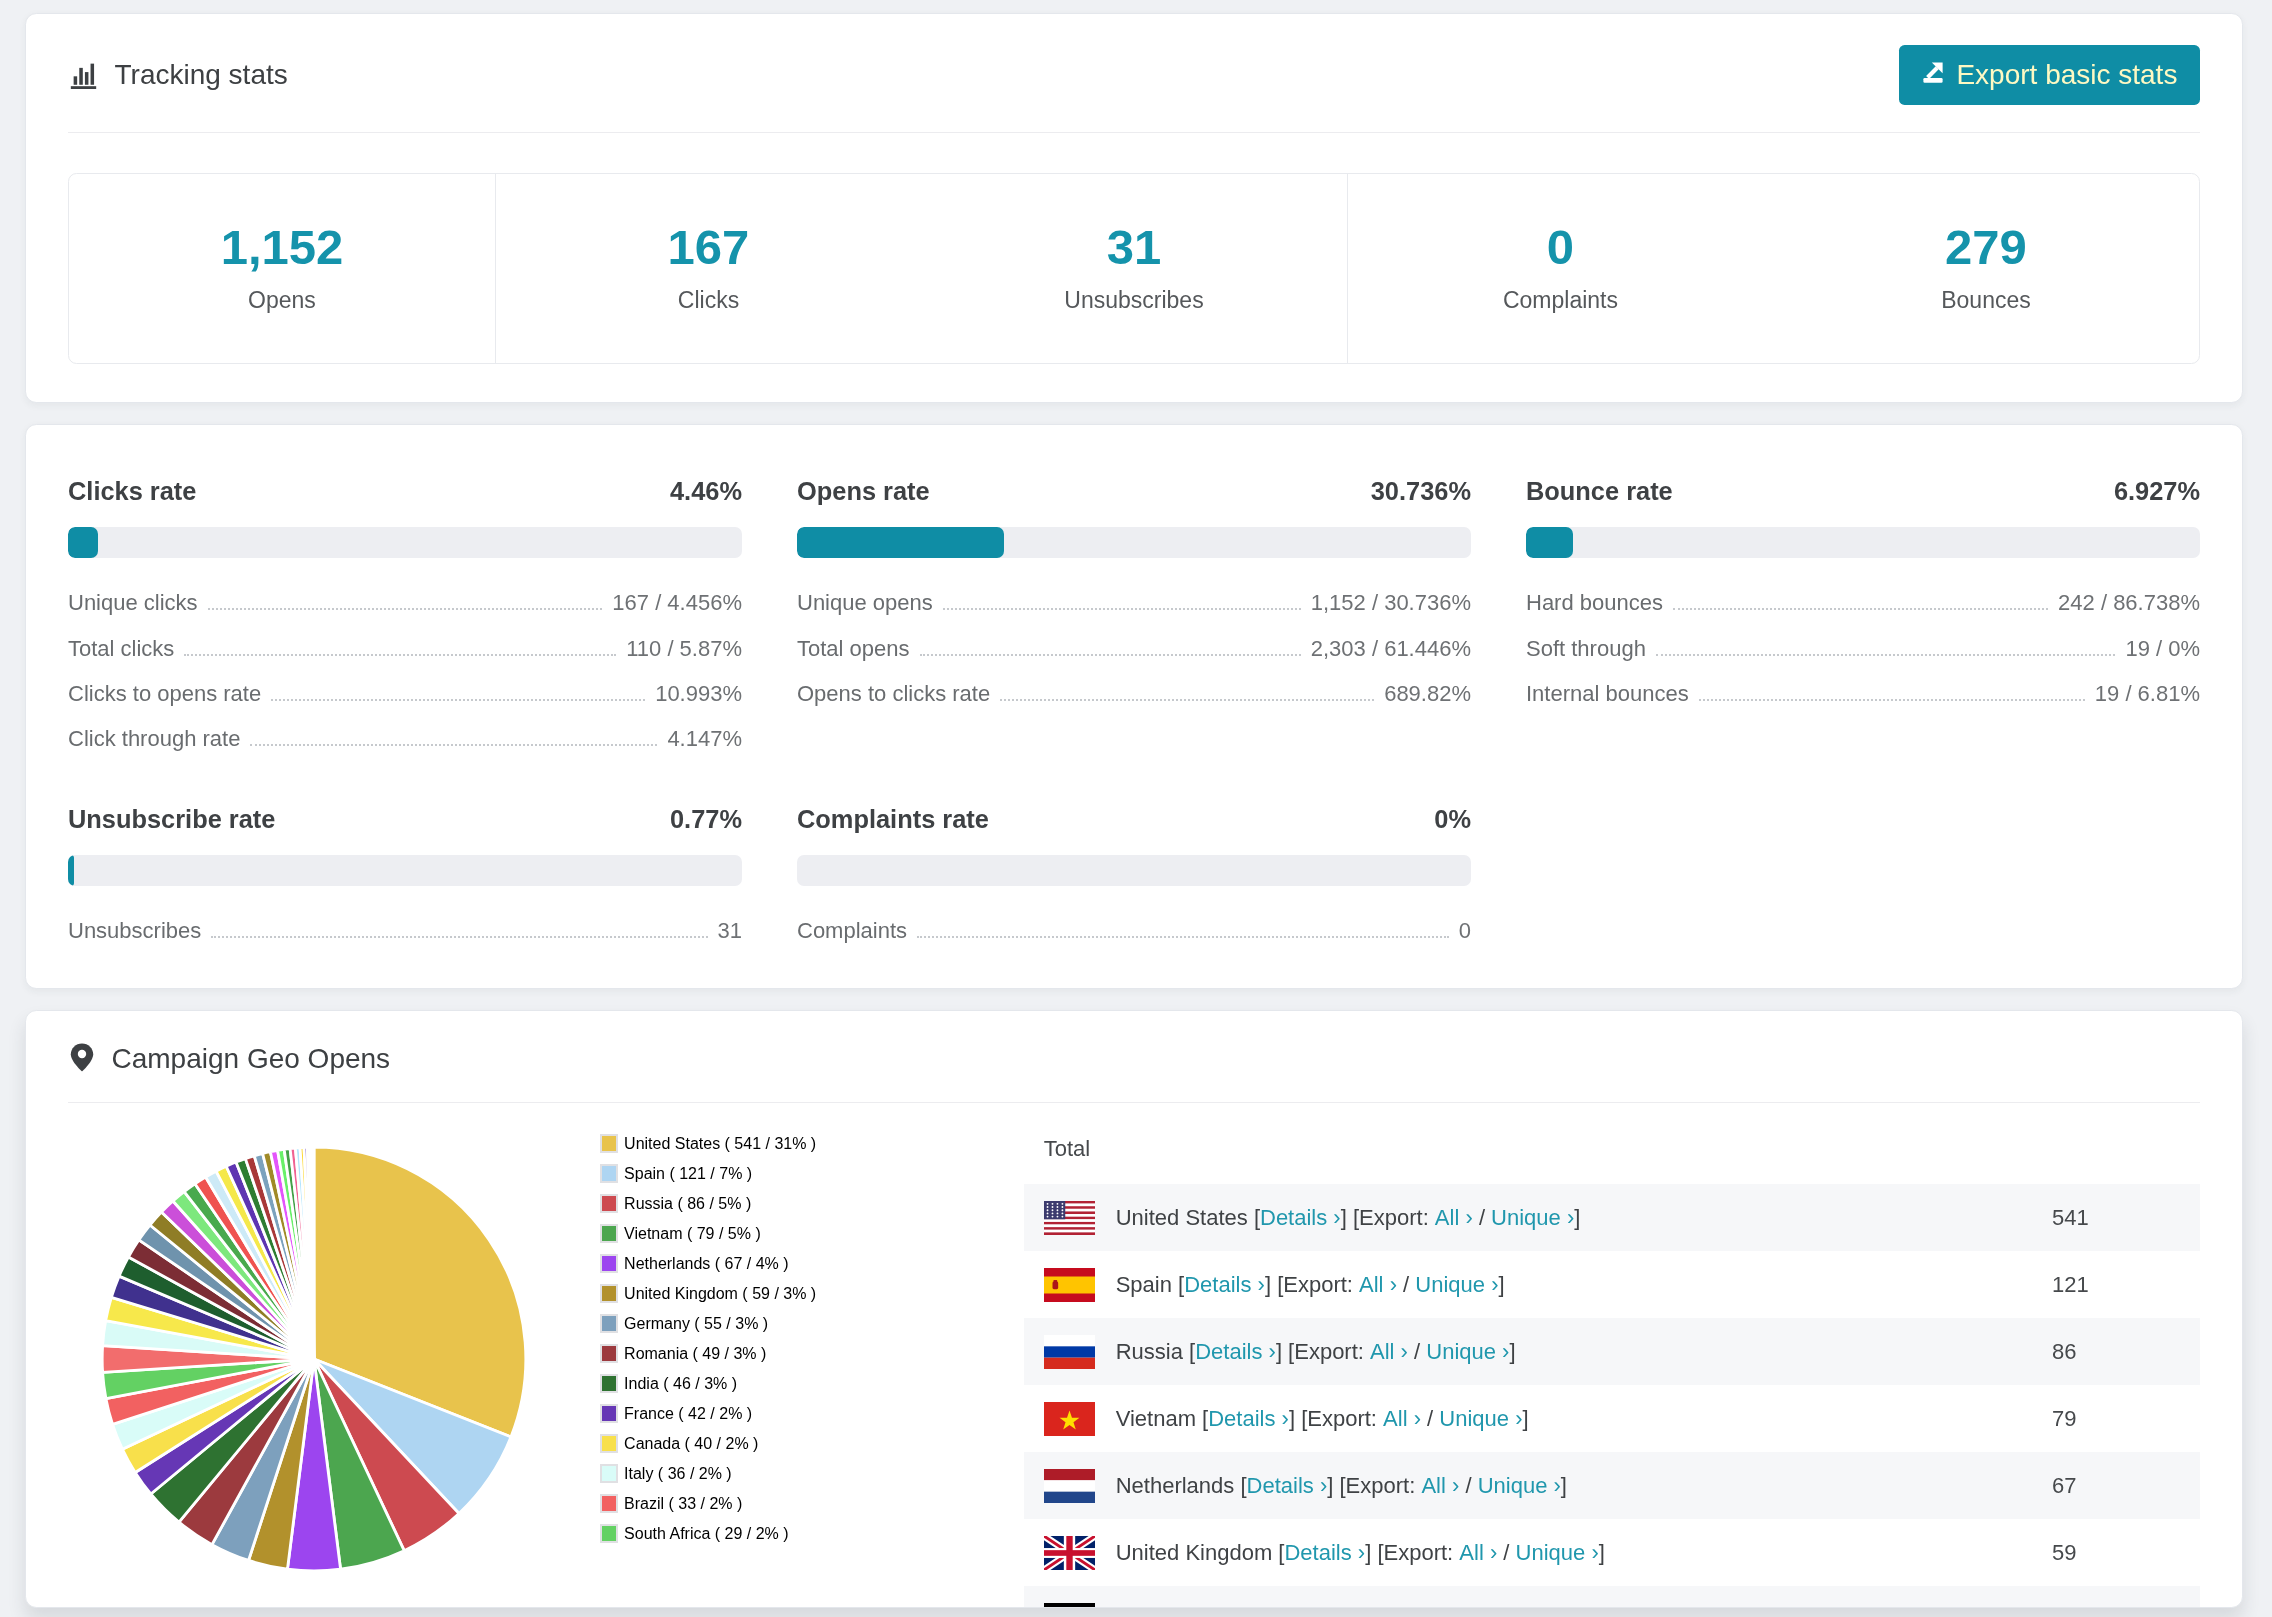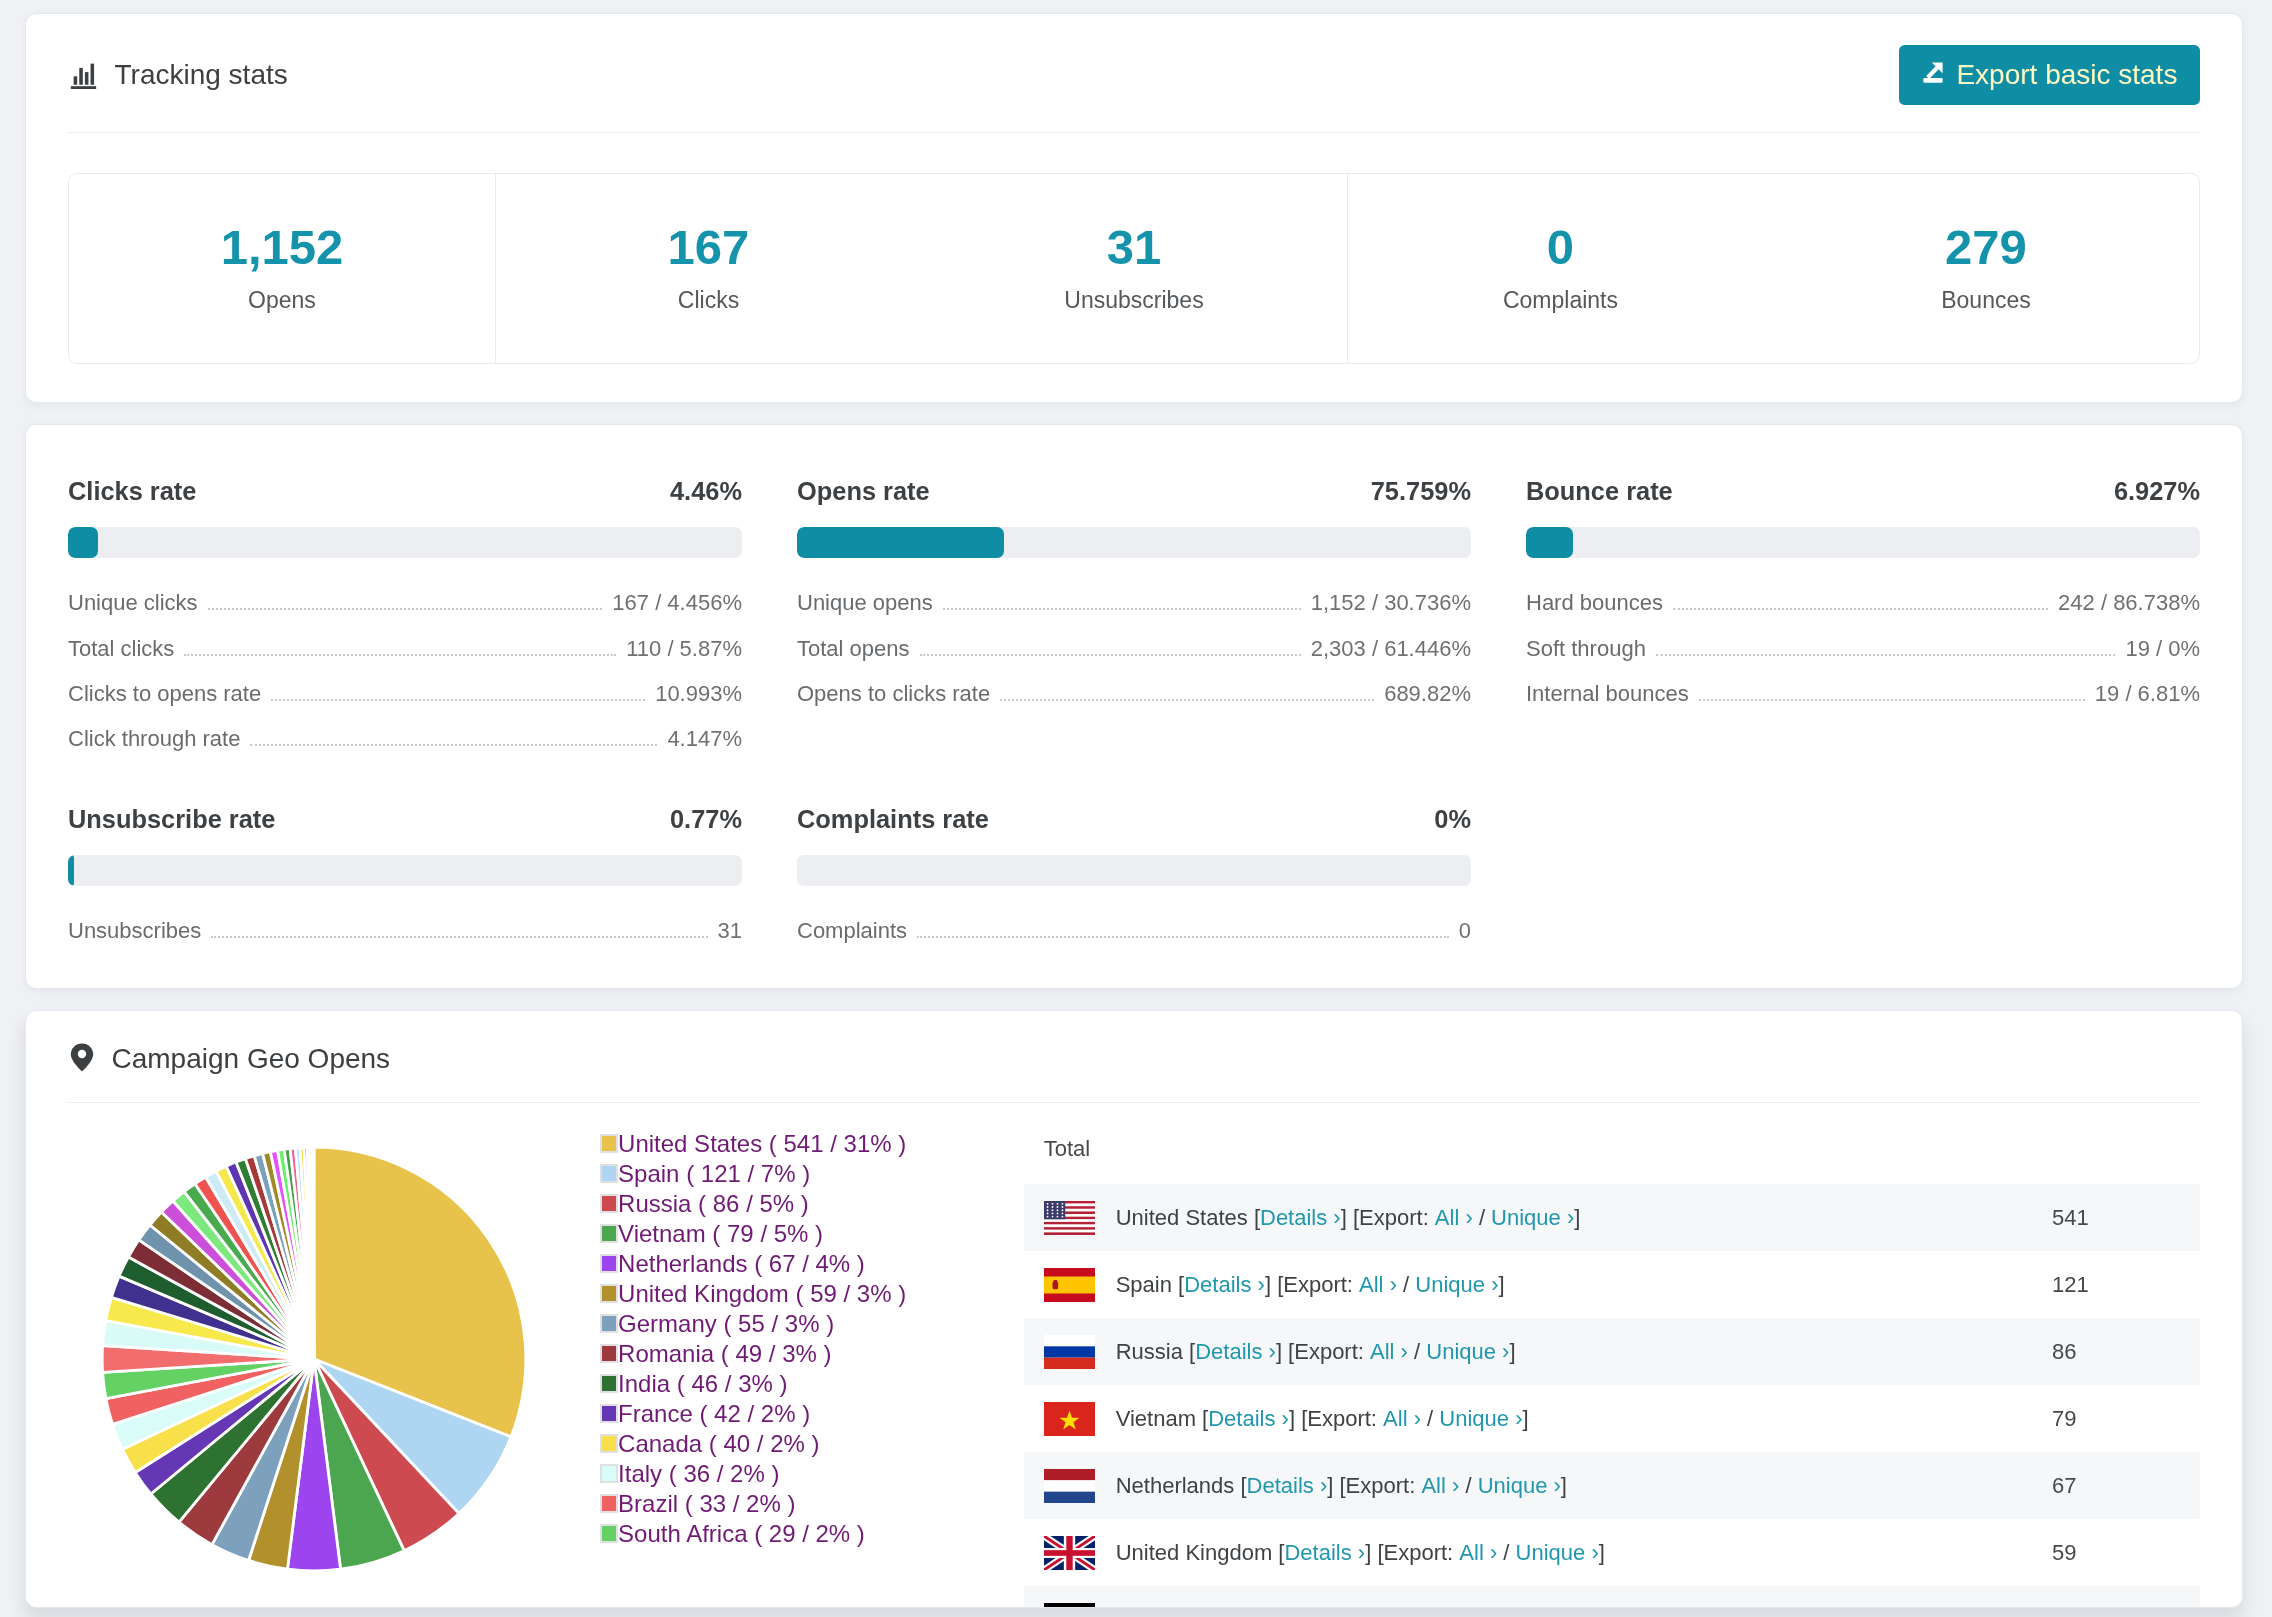--- a/index.html
+++ b/index.html
@@ -41,21 +41,21 @@
   .rrow{display:flex;align-items:baseline;margin-top:19px;font-size:22px;color:var(--dim)}
   .rrow:first-child{margin-top:0}
   .lead{flex:1;border-bottom:2.1px dotted #c6c9cd;margin:0 10px 6.4px}
   .rval{white-space:nowrap;color:#6e7174}
 
   .geo{display:flex;padding:18.4px 42px 0;align-items:flex-start}
   .pie-wrap{width:480px;height:466px;flex:none;margin-left:12.7px;margin-top:4.2px}
   .legend{flex:none;width:399px;margin-left:39px;padding-top:7px}
   .leg-item{display:flex;align-items:center;height:30px}
   .leg-sq{width:18.4px;height:18.4px;border:2.1px solid #e0e0e3;flex:none}
-  .leg-lab{margin-left:0;font-size:24px;color:#701a75;white-space:nowrap}
+  .leg-lab{margin-left:6px;font-size:16px;color:#000000;white-space:nowrap}
 
   .gtable{flex:1;margin-left:25px}
   .g-head{display:grid;grid-template-columns:1fr 148px;padding:14px 0 22.6px 20px;
       font-size:22px;color:#46494c}
   .g-row{display:grid;grid-template-columns:1fr 148px;align-items:center;height:67px;
       padding-left:20px;font-size:22px;color:#3f4245}
   .g-row.r-odd{background:#f6f7f9}
   .c-country{display:flex;align-items:center;white-space:nowrap}
   .flag{width:51px;height:34px;margin-right:21px;flex:none;line-height:0}
   .flag svg{width:51px;height:34px;display:block}
@@ -156,21 +156,21 @@
               <span>Click through rate</span>
               <span class="lead"></span>
               <span class="rval">4.147%</span>
             </div>
           </div>
       </div>
 
       <div class="rate r-even">
         <div class="rhead">
           <span>Opens rate</span>
-          <span>75.759%</span>
+          <span>30.736%</span>
         </div>
         <div class="bar">
           <div class="fill" style="width: 30.736%;"></div>
         </div>
         <div class="rrows">
 
             <div class="rrow r-odd">
               <span>Unique opens</span>
               <span class="lead"></span>
               <span class="rval">1,152 / 30.736%</span>

